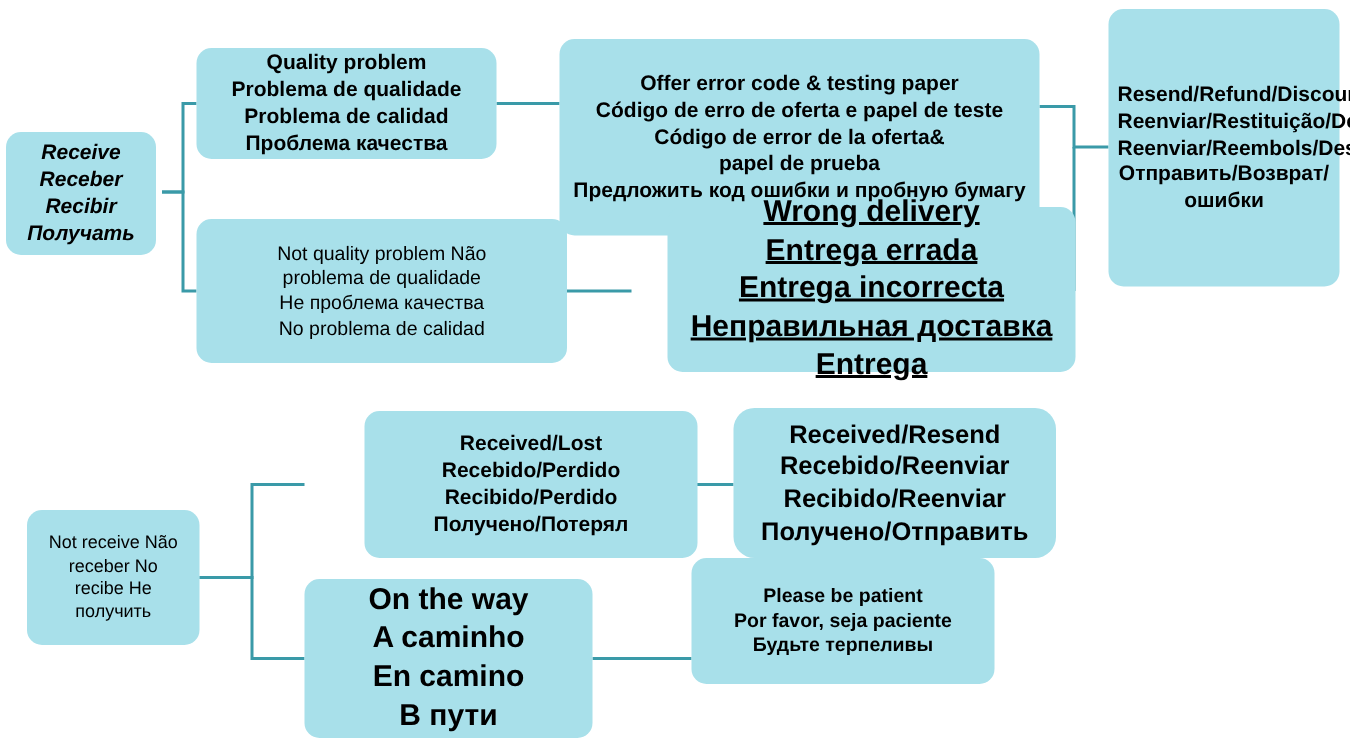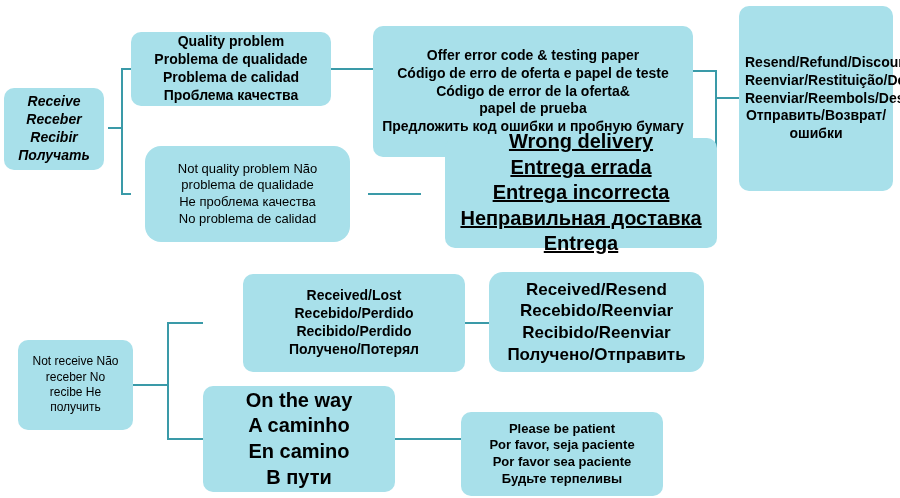--- a/index.html
+++ b/index.html
@@ -37,29 +37,29 @@
     position: absolute;
     left: 0;
     top: 0;
     width: 900px;
     height: 498px;
     pointer-events: none;
   }
   
   #node-receive     { left: 4px;   top: 88px;  width: 100px; height: 82px;  font-size: 14px; font-weight: bold; font-style: italic; }
   #node-quality     { left: 131px; top: 32px;  width: 200px; height: 74px;  font-size: 14px; font-weight: bold; }
-  #node-notquality  { left: 145px; top: 146px; width: 205px; height: 96px;  font-size: 13px; border-radius: 16px; }
+  #node-notquality  { left: 131px; top: 146px; width: 247px; height: 96px;  font-size: 13px; }
   #node-offer       { left: 373px; top: 6px;   width: 320px; height: 131px; font-size: 14px; font-weight: bold; margin-top: 20px; }
   #node-wrong       { left: 445px; top: 138px; width: 272px; height: 110px; font-size: 20px; font-weight: bold; text-decoration: underline; }
   #node-resend      { left: 739px; top: 6px;   width: 154px; height: 185px; font-size: 14px; font-weight: bold; }
   #node-notreceive  { left: 18px;  top: 340px; width: 115px; height: 90px;  font-size: 12px; font-weight: bold; }
   #node-receivedlost{ left: 203px; top: 274px; width: 222px; height: 98px;  font-size: 14px; font-weight: bold; margin-left: 40px; }
   #node-onway       { left: 203px; top: 386px; width: 192px; height: 106px; font-size: 20px; font-weight: bold; }
   #node-receivedres { left: 489px; top: 272px; width: 215px; height: 100px; font-size: 17px; font-weight: bold; border-radius: 14px; }
-  #node-patient     { left: 461px; top: 412px; width: 202px; height: 84px;  font-size: 13px; font-weight: bold; }
+  #node-patient     { left: 461px; top: 372px; width: 202px; height: 84px;  font-size: 13px; font-weight: bold; }
 
   #node-notquality .line, #node-notreceive .line { font-weight: normal; }
   #node-notquality .l1 { font-size: 13px; }
 </style>
 </head>
 <body>
 
 <div id="canvas">
 
   <svg class="links" xmlns="http://www.w3.org/2000/svg">
@@ -151,17 +151,16 @@
   <div class="node" id="node-receivedres">
     <span class="line l1">Received/Resend</span>
     <span class="line l2">Recebido/Reenviar</span>
     <span class="line l3">Recibido/Reenviar</span>
     <span class="line l4">Получено/Отправить</span>
   </div>
 
   <div class="node" id="node-patient">
     <span class="line l1">Please be patient</span>
     <span class="line l2">Por favor, seja paciente</span>
-    <span class="line l3">Por favor sea paciente</span>
     <span class="line l4">Будьте терпеливы</span>
   </div>
 
 </div>
 
 </body></html>

